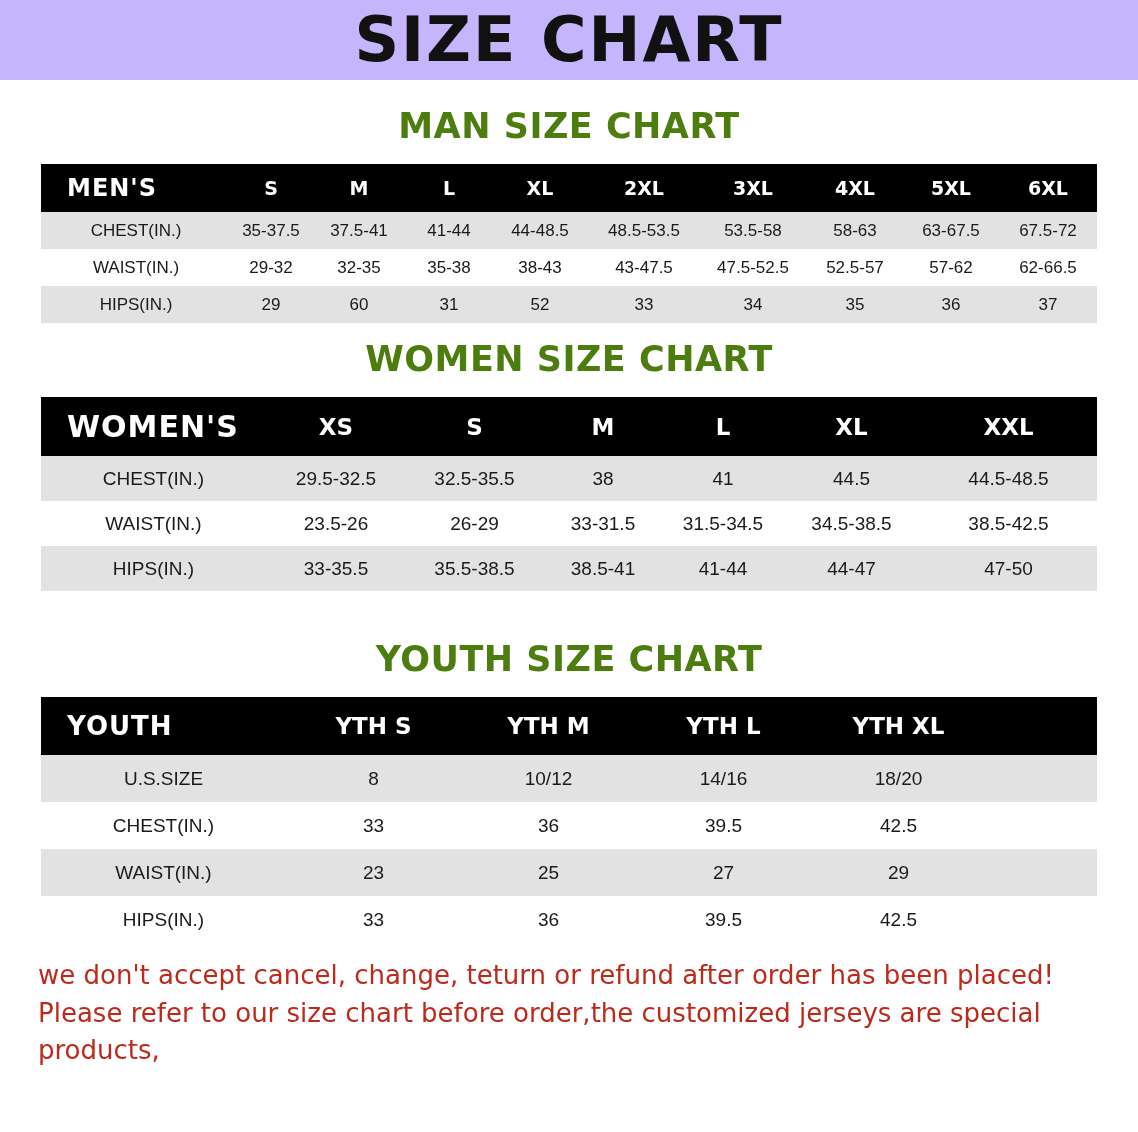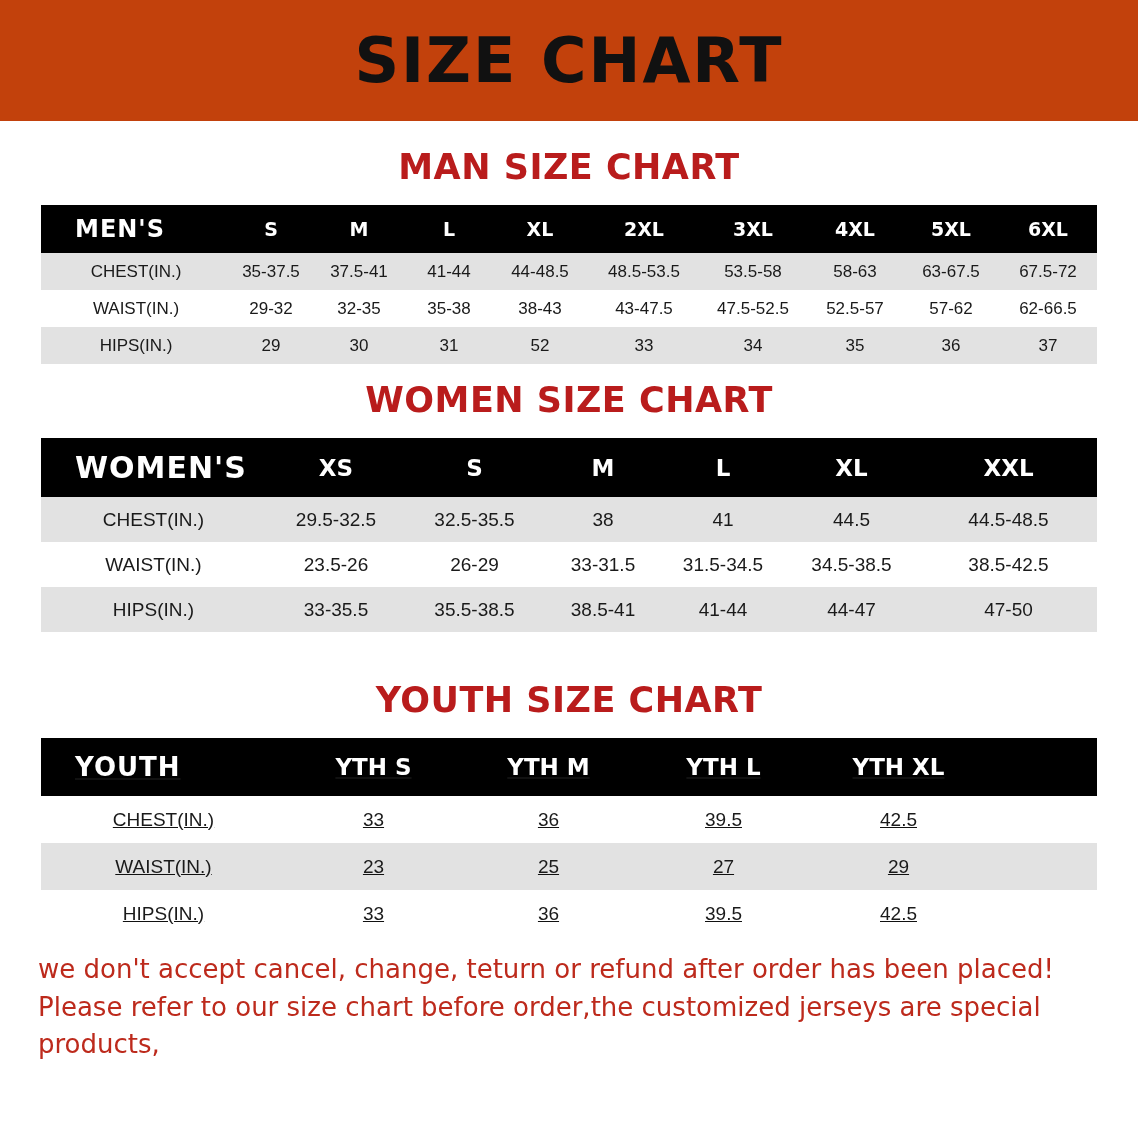--- a/index.html
+++ b/index.html
@@ -10,43 +10,43 @@
     width: 1138px;
     height: 1132px;
     background: #ffffff;
     font-family: "Liberation Sans", sans-serif;
     color: #111111;
     overflow: hidden;
   }
 
   
   .banner {
-    background: #c2410c;
-    height: 121px;
+    background: #c4b5fd;
+    height: 80px;
     display: flex;
     align-items: center;
     justify-content: center;
   }
   .banner-title {
     font-family: "DejaVu Sans", sans-serif;
     font-weight: bold;
     font-size: 62px;
     letter-spacing: 2px;
     color: #111111;
     line-height: 1;
   }
 
   
   .section-title {
     text-align: center;
     font-family: "DejaVu Sans", sans-serif;
     font-weight: bold;
     font-size: 35px;
     letter-spacing: 0.5px;
-    color: #b91c1c;
+    color: #4d7c0f;
   }
   .sec-man   { margin-top: 26px; }
   .sec-women { margin-top: 16px; }
   .sec-youth { margin-top: 48px; }
 
   
   table {
     border-collapse: collapse;
     table-layout: fixed;
   }
@@ -55,21 +55,21 @@
   }
   .chart thead th {
     background: #000000;
     color: #ffffff;
     font-weight: bold;
     font-family: "DejaVu Sans", sans-serif;
     text-align: center;
   }
   .chart thead th.rowhead {
     text-align: left;
-    padding-left: 34px;
+    padding-left: 26px;
     letter-spacing: 1px;
   }
   .chart tbody td {
     text-align: center;
     color: #1a1a1a;
   }
   .chart tbody td.rowlabel {
     text-align: center;
   }
   .row-grey  td { background: #e2e2e2; }
@@ -82,21 +82,21 @@
   #man-table tbody td { height: 35px; font-size: 17px; }
   #man-table tbody td.rowlabel { font-size: 17px; }
 
   
   #women-table { width: 1056px; }
   #women-table thead th { height: 57px; font-size: 23px; }
   #women-table thead th.rowhead { font-size: 30px; }
   #women-table tbody td { height: 43px; font-size: 19px; }
 
   
-  #youth-table { width: 1056px; text-decoration: underline; }
+  #youth-table { width: 1056px; }
   #youth-table thead th { height: 56px; font-size: 23px; }
   #youth-table thead th.rowhead { font-size: 26px; }
   #youth-table tbody td { height: 45px; font-size: 19px; }
 
   
   .note {
     margin: 14px 38px 0 38px;
     color: #bd2a1c;
     font-family: "DejaVu Sans", sans-serif;
     font-size: 26px;
@@ -161,21 +161,21 @@
       <td>38-43</td>
       <td>43-47.5</td>
       <td>47.5-52.5</td>
       <td>52.5-57</td>
       <td>57-62</td>
       <td>62-66.5</td>
     </tr>
     <tr class="row-grey">
       <td class="rowlabel">HIPS(IN.)</td>
       <td>29</td>
-      <td>30</td>
+      <td>60</td>
       <td>31</td>
       <td>52</td>
       <td>33</td>
       <td>34</td>
       <td>35</td>
       <td>36</td>
       <td>37</td>
     </tr>
   </tbody>
 </table>
@@ -249,20 +249,28 @@
     <tr>
       <th class="rowhead">YOUTH</th>
       <th>YTH S</th>
       <th>YTH M</th>
       <th>YTH L</th>
       <th>YTH XL</th>
       <th></th>
     </tr>
   </thead>
   <tbody>
+    <tr class="row-grey">
+      <td class="rowlabel">U.S.SIZE</td>
+      <td>8</td>
+      <td>10/12</td>
+      <td>14/16</td>
+      <td>18/20</td>
+      <td></td>
+    </tr>
     <tr class="row-white">
       <td class="rowlabel">CHEST(IN.)</td>
       <td>33</td>
       <td>36</td>
       <td>39.5</td>
       <td>42.5</td>
       <td></td>
     </tr>
     <tr class="row-grey">
       <td class="rowlabel">WAIST(IN.)</td>

